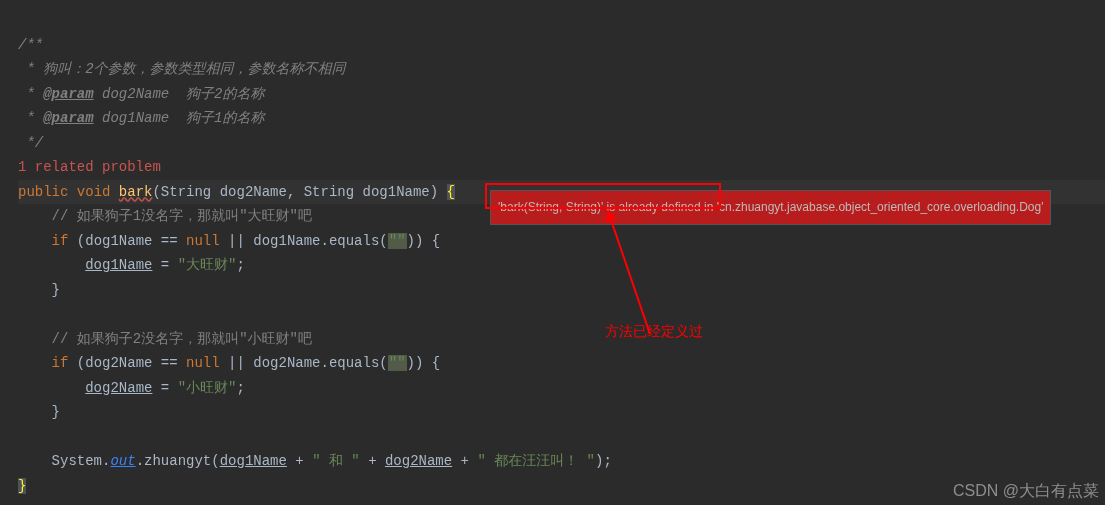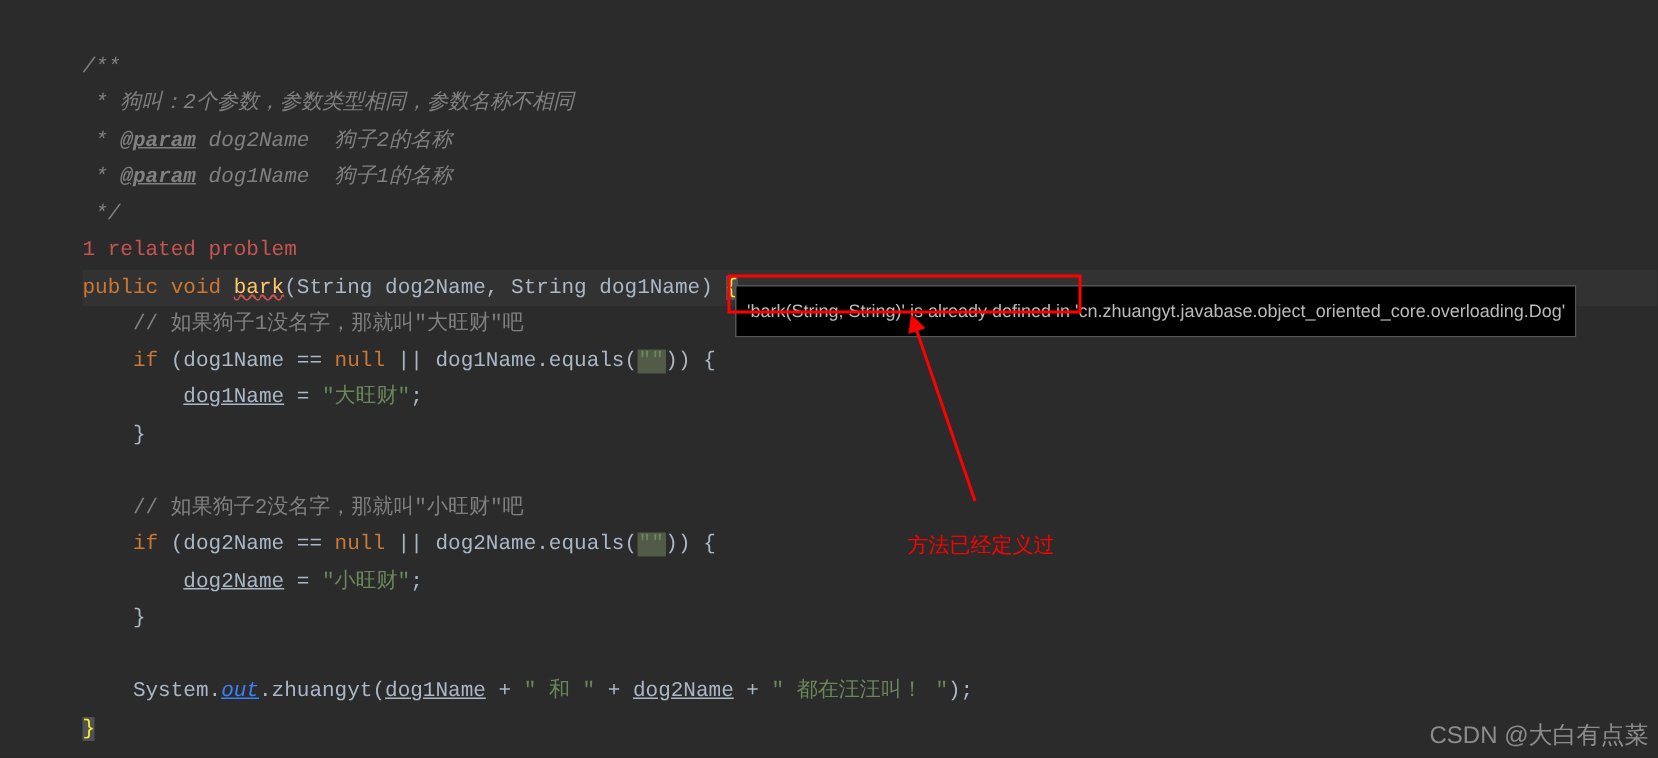--- a/index.html
+++ b/index.html
@@ -10,21 +10,20 @@
     font-family: "Courier New", Consolas, monospace;
     font-size: 14px;
     line-height: 24.5px;
     color: #a9b7c6;
     overflow: hidden;
     position: relative;
   }
   .code-area {
     padding: 8px 0 8px 18px;
     white-space: pre;
-    margin-left: 37px;
   }
   .comment-gray { color: #808080; font-style: italic; }
   .doc-tag { color: #808080; font-style: italic; font-weight: bold; text-decoration: underline; }
   .doc-param { color: #808080; font-style: italic; }
   .related-problem { color: #c75450; font-style: normal; }
   .kw-public { color: #cc7832; }
   .kw-void { color: #cc7832; }
   .method-name { color: #ffc66d; text-decoration: wavy underline #c75450; }
   .type { color: #a9b7c6; }
   .param-name { color: #a9b7c6; }
@@ -34,21 +33,21 @@
   .kw-null { color: #cc7832; }
   .var-underline { text-decoration: underline; color:#a9b7c6; }
   .string { color: #6a8759; }
   .string-block { color:#6a8759; background:#515b47; padding:0 1px; }
   .field-static { color:#3b82f6; font-style: italic; text-decoration: underline; }
   .method-call { color:#a9b7c6; }
   .tooltip-box {
     position: absolute;
     top: 190px;
     left: 490px;
-    background: #000000;
+    background: #b91c1c;
     border: 1px solid #555;
     color: #bbbbbb;
     font-family: Arial, sans-serif;
     font-size: 12px;
     padding: 4px 7px;
     white-space: nowrap;
   }
   .red-box {
     position: absolute;
     top: 183px;
@@ -61,21 +60,21 @@
   .arrow-svg {
     position: absolute;
     top: 209px;
     left: 600px;
     width: 70px;
     height: 130px;
     pointer-events: none;
   }
   .annotation-text {
     position: absolute;
-    top: 351px;
+    top: 319px;
     left: 605px;
     color: #ff0000;
     font-family: "Microsoft YaHei", Arial, sans-serif;
     font-size: 14px;
   }
   .watermark {
     position: absolute;
     right: 6px;
     bottom: 2px;
     color: rgba(220,220,220,0.55);

